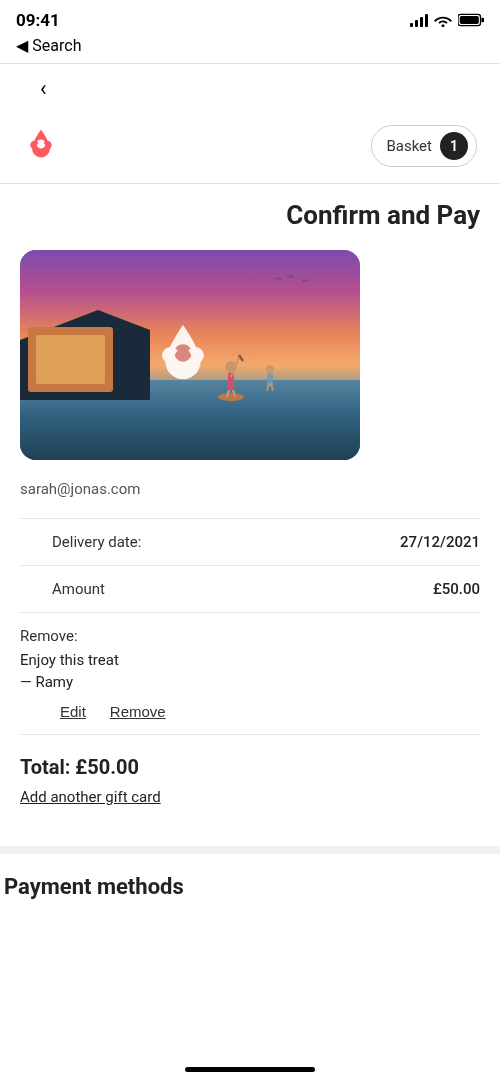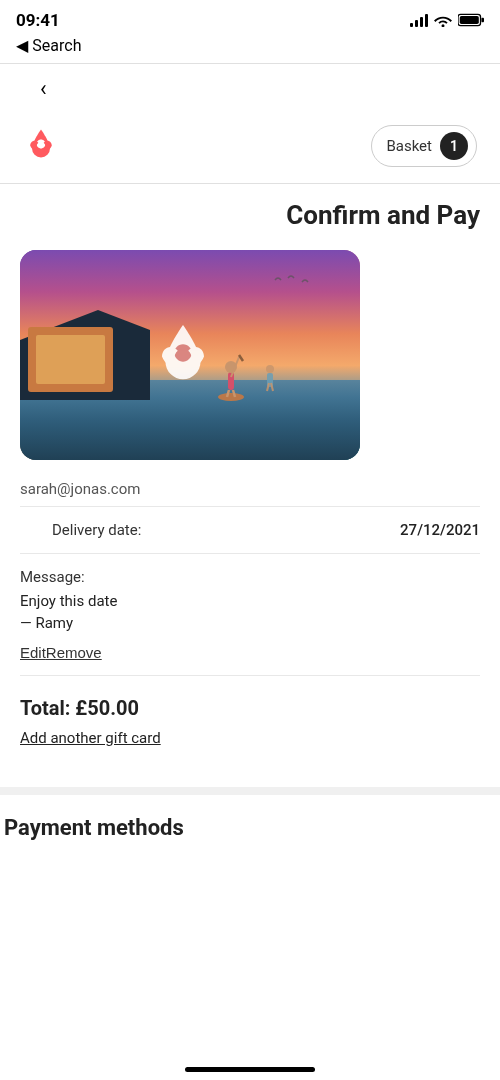--- a/index.html
+++ b/index.html
@@ -199,21 +199,21 @@
     
     .recipient-name {
       font-size: 20px;
       font-weight: 600;
       color: #222;
       margin-bottom: 4px;
     }
     .recipient-email {
       font-size: 15px;
       color: #555;
-      margin-bottom: 8px;
+      margin-bottom: 20px;
     }
 
     
     .detail-row {
       display: flex;
       justify-content: space-between;
       align-items: center;
       padding: 14px 0;
       border-bottom: 1px solid #e8e8e8;
     }
@@ -248,21 +248,23 @@
     }
     .message-from {
       font-size: 15px;
       color: #222;
       margin-bottom: 12px;
     }
 
     
     .actions-row {
       display: flex;
+      gap: 24px;
       margin-top: 6px;
+      margin-left: 40px;
     }
     .action-link {
       font-size: 15px;
       color: #333;
       text-decoration: underline;
       cursor: pointer;
       border: none;
       background: none;
       padding: 0;
     }
@@ -422,23 +424,27 @@
 
   <div>
     <div class="recipient-email">sarah@jonas.com</div>
   </div>
 
   <div>
     <div class="detail-row">
       <span class="detail-label">Delivery date:</span>
       <span class="detail-value">27/12/2021</span>
     </div>
+    <div class="detail-row">
+      <span class="detail-label">Amount</span>
+      <span class="detail-value">£50.00</span>
+    </div>
     <div class="message-section">
-      <div class="message-label">Message:</div>
-      <div class="message-text">Enjoy this date</div>
+      <div class="message-label">Remove:</div>
+      <div class="message-text">Enjoy this treat</div>
       <div class="message-from">— Ramy</div>
       <div class="actions-row">
         <button class="action-link">Edit</button>
         <button class="action-link">Remove</button>
       </div>
     </div>
   </div>
 </div>
 
 <div class="total-section">

